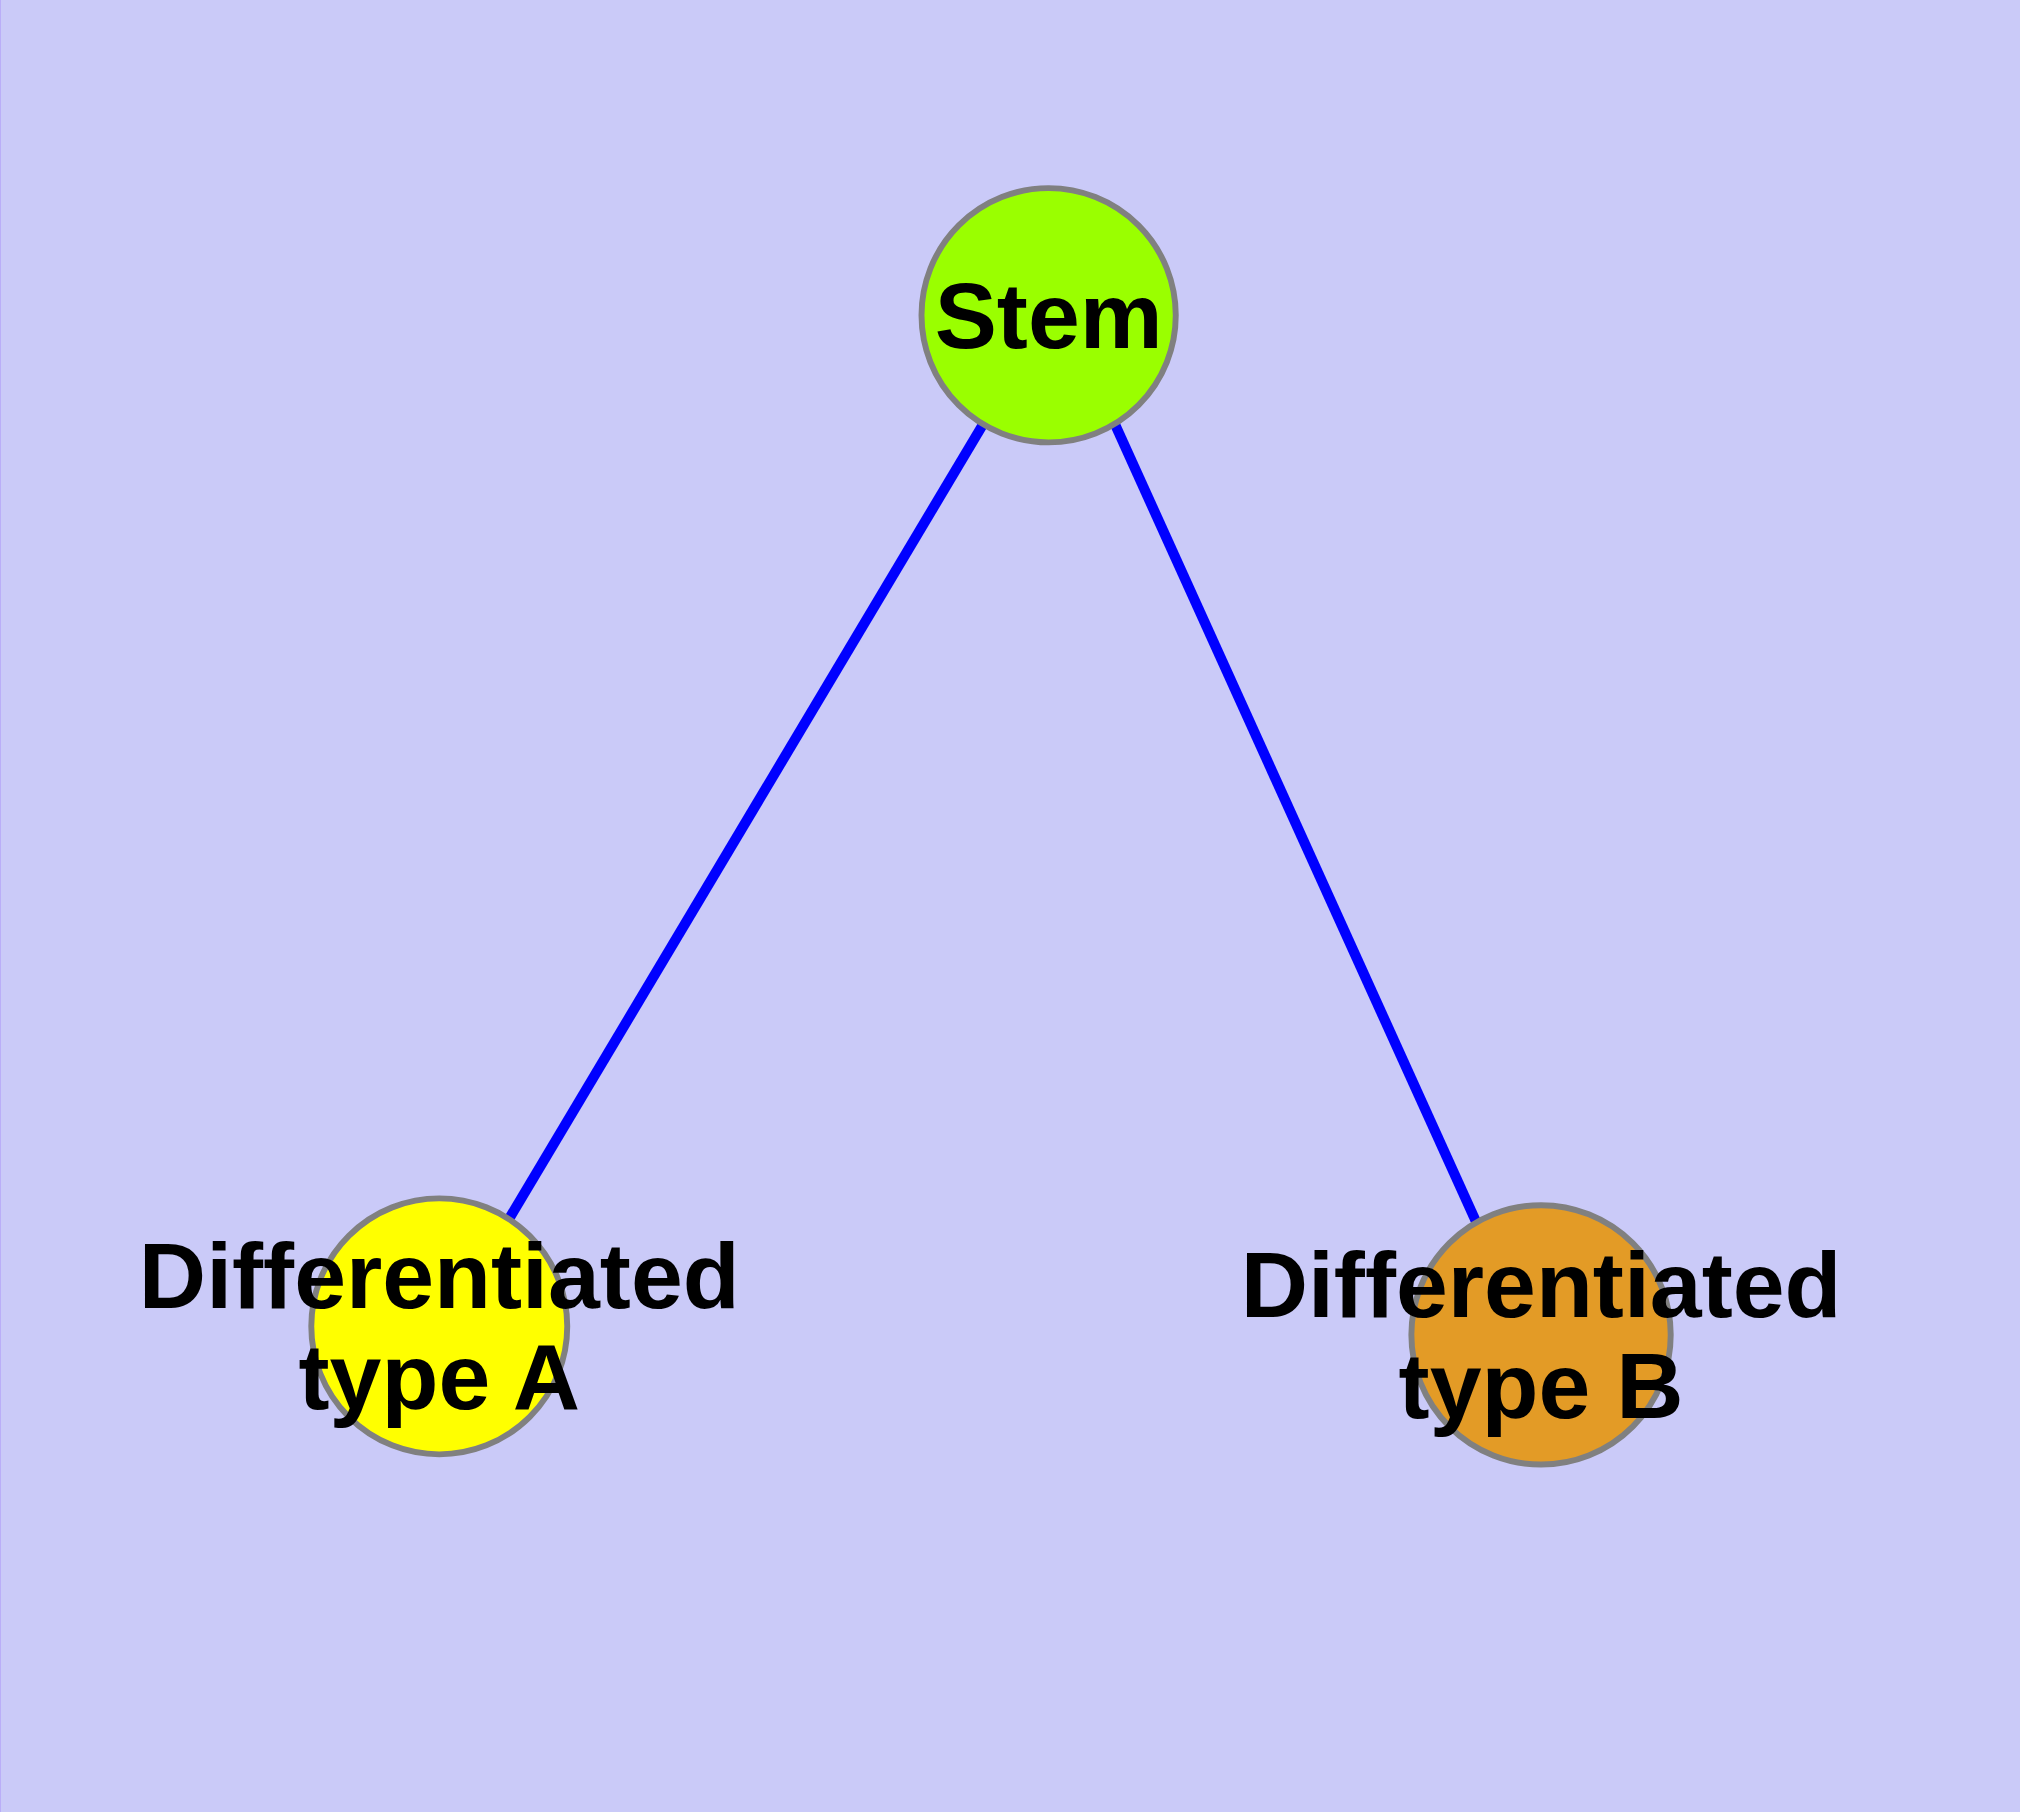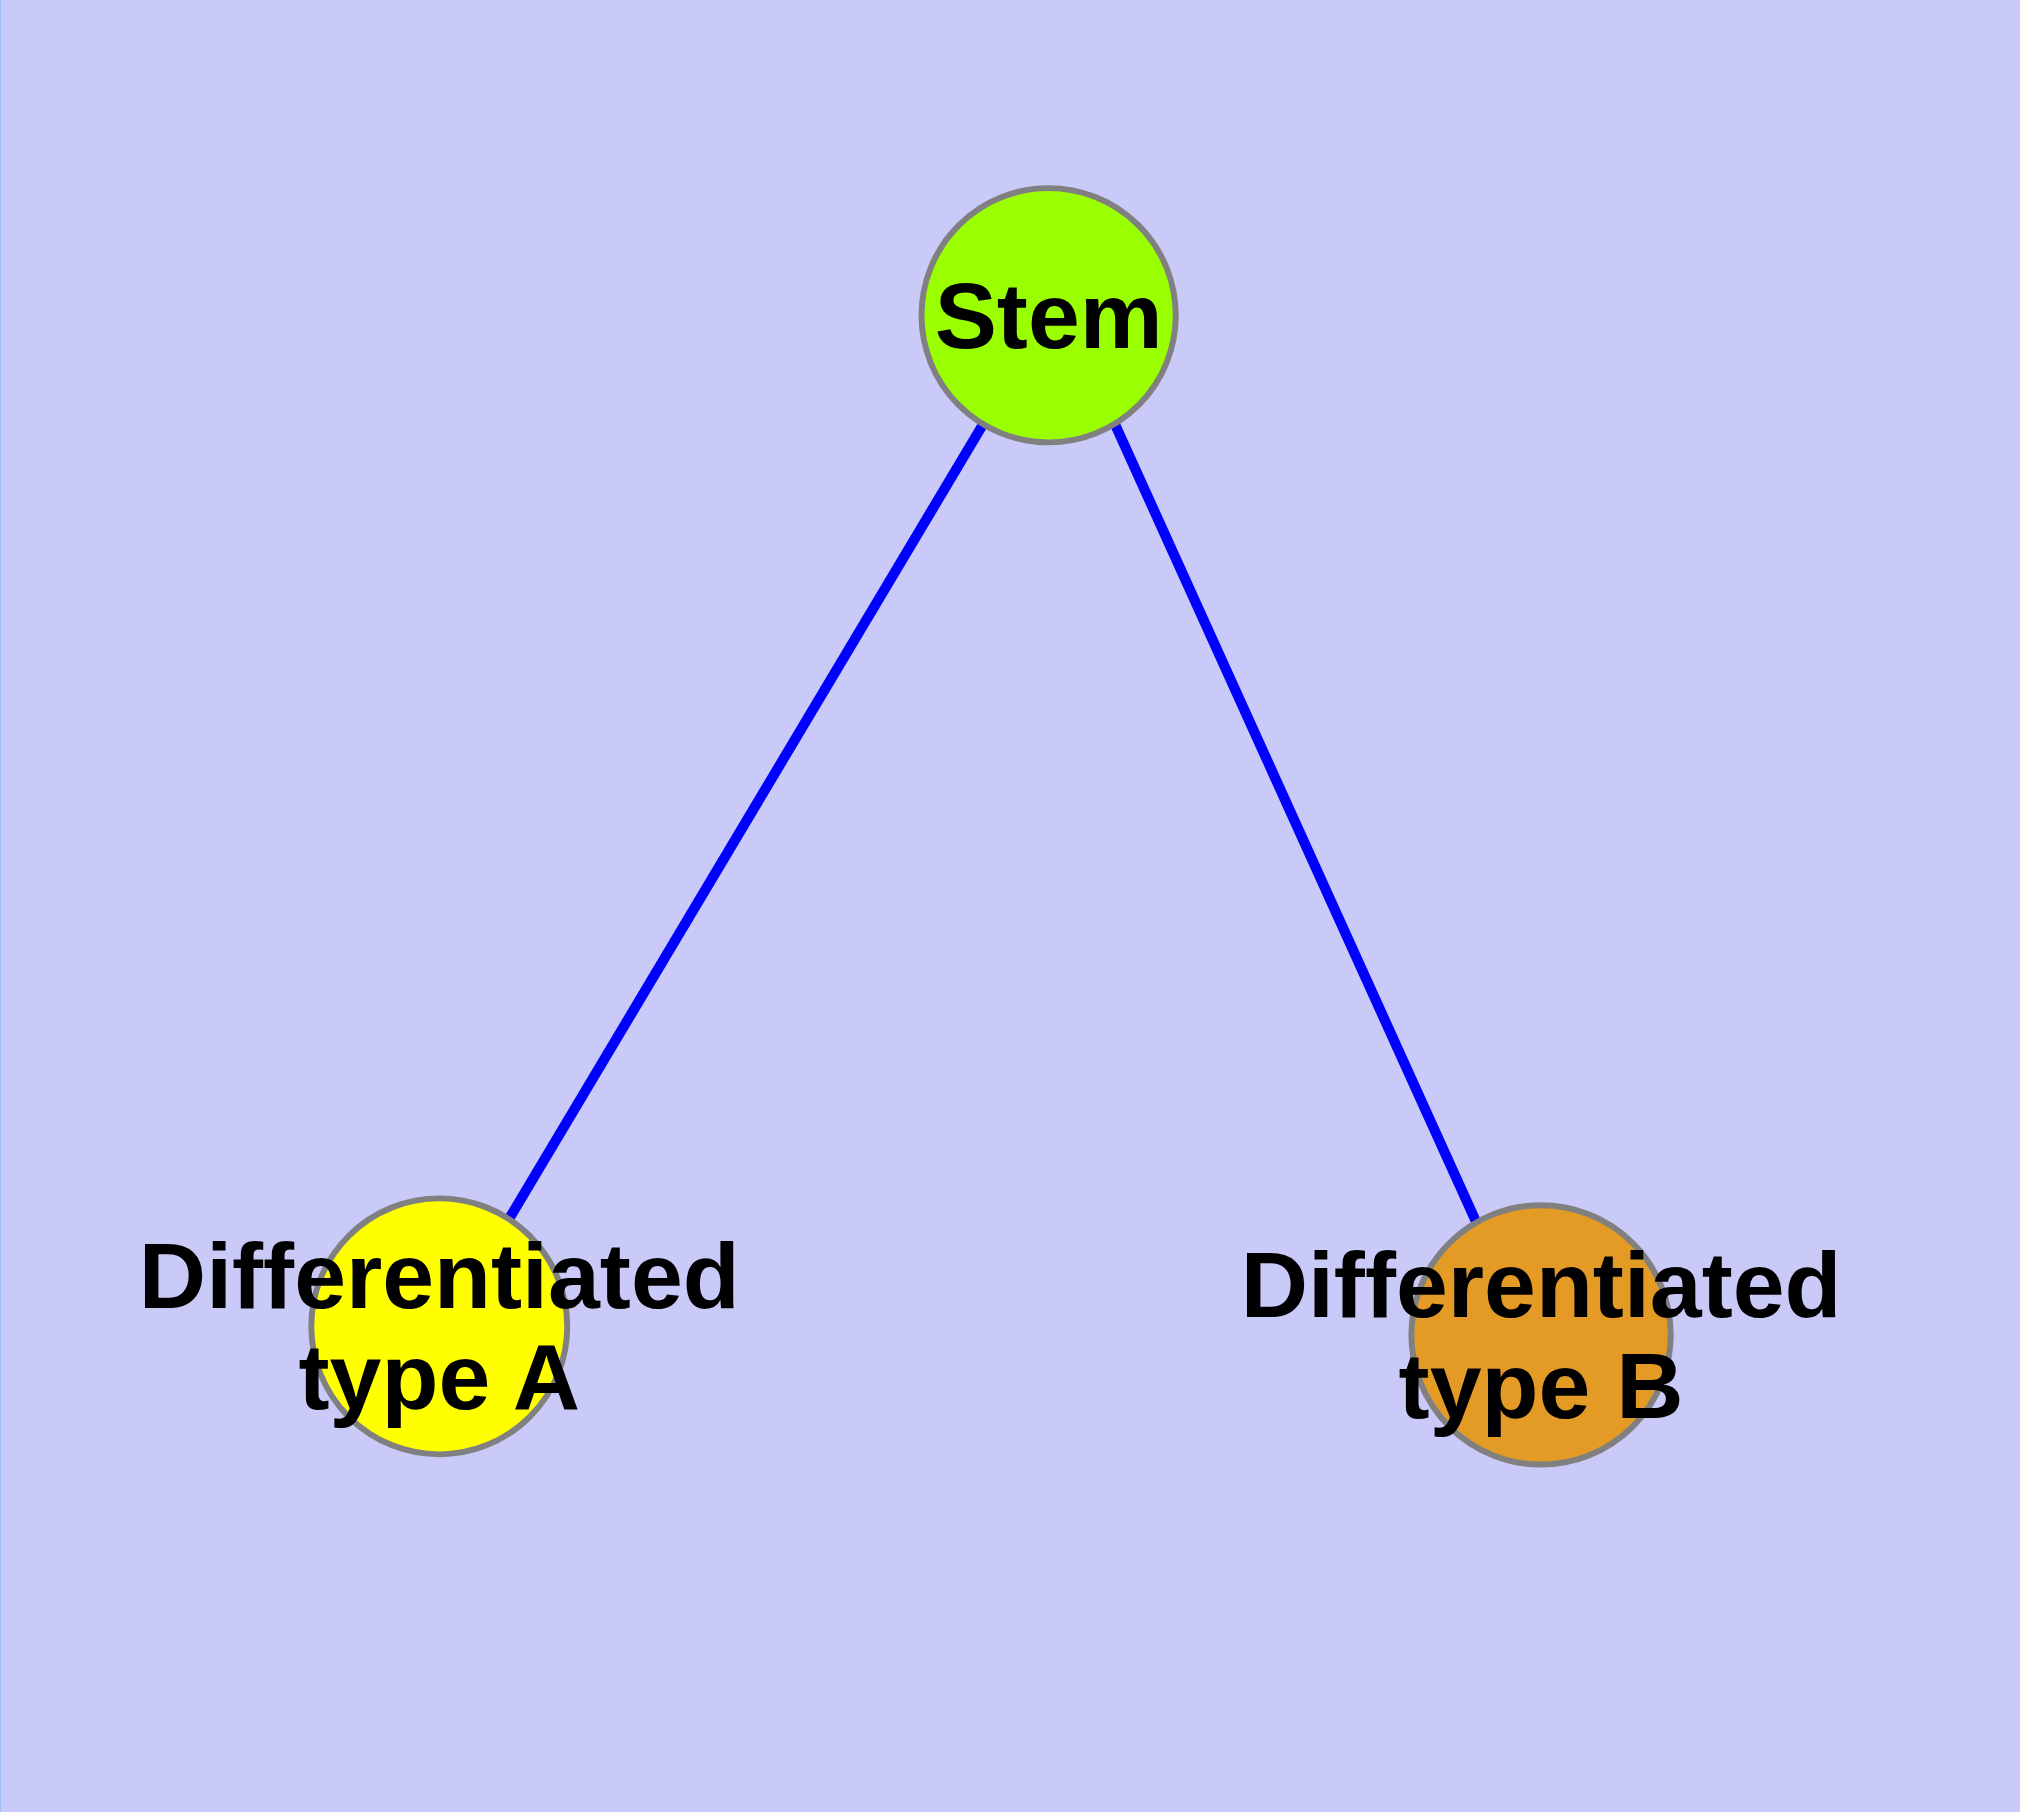--- a/index.html
+++ b/index.html
@@ -27,21 +27,21 @@
     font-family: "Liberation Sans", sans-serif;
     font-weight: bold;
     fill: #000000;
     text-anchor: middle;
     dominant-baseline: middle;
   }
 </style>
 </head>
 <body>
 
-<div id="canvas-root" style="width: 2021px; height: 1812px; background: #0ea5e9; text-align: center;">
+<div id="canvas-root" style="width: 2021px; height: 1812px; background: #8b5cf6; text-align: center;">
   <svg id="graph-svg" viewBox="0 0 2384 2138" xmlns="http://www.w3.org/2000/svg" style="width: 2021px; height: 1812px;">
 
     <rect id="bg-rect" x="0" y="0" width="2384" height="2138" fill="#CACAF8"></rect>
 
     <g id="edges-group">
       <line id="edge-0" x1="1160" y1="500" x2="601" y2="1437" stroke="#0000FF" stroke-width="12" stroke-linecap="butt"></line>
       <line id="edge-1" x1="1315" y1="500" x2="1742" y2="1443" stroke="#0000FF" stroke-width="12" stroke-linecap="butt"></line>
     </g>
 
     <g id="nodes-group">

